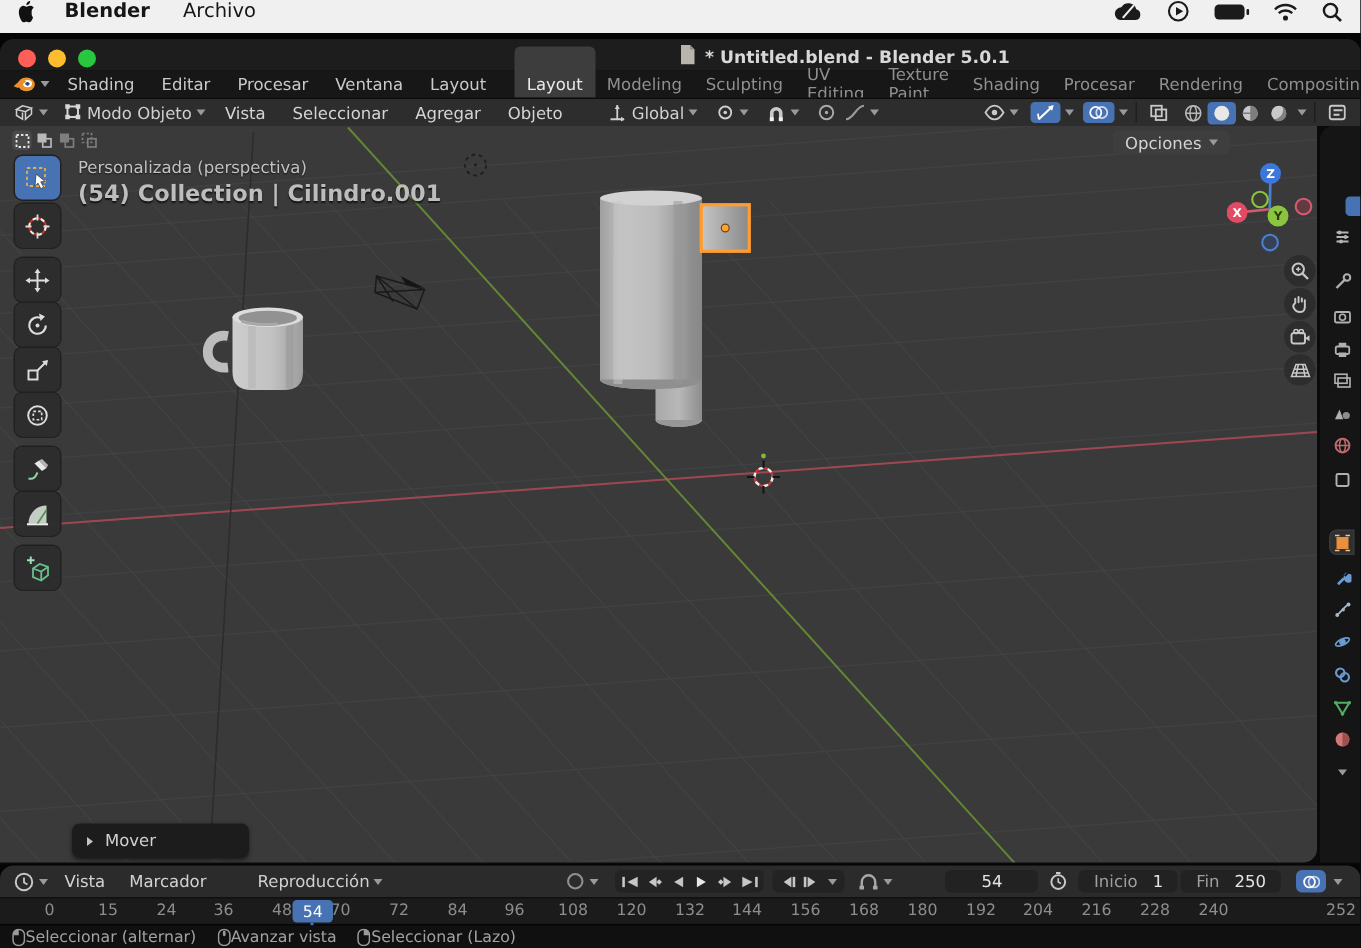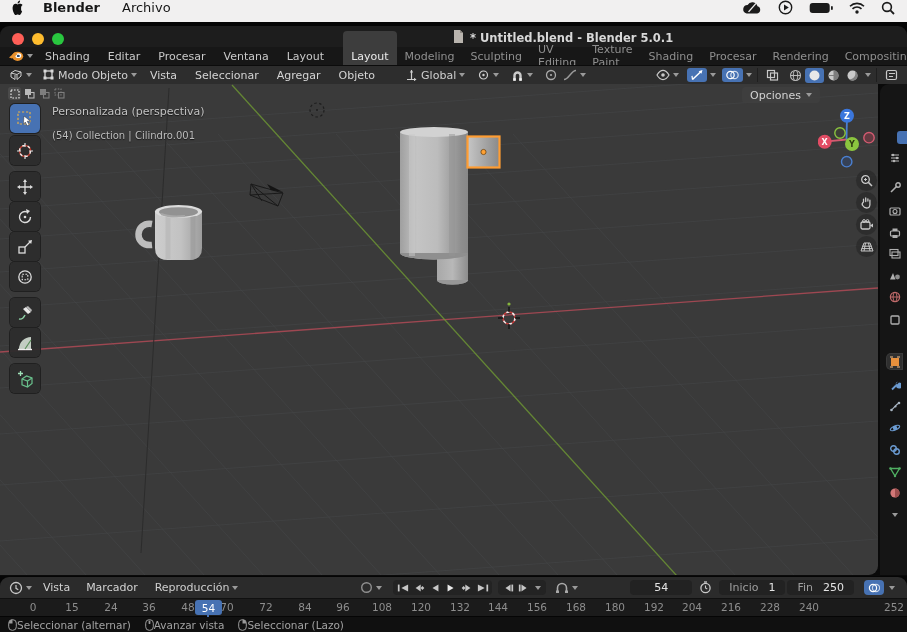--- a/index.html
+++ b/index.html
@@ -45,21 +45,21 @@
     overflow:hidden; border-radius:0 0 9px 0; }
   #scene { position:absolute; left:0; top:0; }
 
   .selmode { position:absolute; top:3px; width:13px; height:13px; border-radius:3px;
     display:flex; align-items:center; justify-content:center; }
   .toolbtn { position:absolute; left:10px; width:30px; height:29px; background:#2c2c2cee;
     border-radius:5px; display:flex; align-items:center; justify-content:center; box-shadow:0 0 0 1px #202020; }
   .toolbtn.active { background:#4772b3; }
 
   #vplabel1 { position:absolute; left:52px; top:21px; color:#c2c2c2; font-size:11px; text-shadow:0 1px 1px #000a; }
-  #vplabel2 { position:absolute; left:52px; top:46px; color:#bdbdbd; font-size:10px; text-shadow:0 1px 1px #000a; }
+  #vplabel2 { position:absolute; left:52px; top:36px; color:#bdbdbd; font-size:15px; text-shadow:0 1px 1px #000a;font-weight:bold; }
 
   #opciones { position:absolute; right:58px; top:3px; background:#3f3f3fd9; border-radius:4px;
     height:16px; display:flex; align-items:center; gap:5px; padding:0 8px; color:#d2d2d2; }
 
   #gizmo { position:absolute; left:818px; top:16px; }
   .navbtn { position:absolute; left:856px; width:21px; height:21px; border-radius:50%;
     background:rgba(38,38,38,.65); display:flex; align-items:center; justify-content:center; }
 
   #mover { position:absolute; left:48px; top:465px; width:118px; height:23px; background:#1b1b1bf0;
     border-radius:5px; display:flex; align-items:center; gap:8px; padding:0 10px; color:#d0d0d0; box-shadow:0 1px 3px #0008; }
@@ -508,20 +508,24 @@
             <circle cx="4" cy="2" r="1.4" fill="none" stroke="#c8c8c8" stroke-width="1"></circle>
             <circle cx="7.5" cy="2" r="1.4" fill="none" stroke="#c8c8c8" stroke-width="1"></circle>
           </svg>
         </div>
       <div class="navbtn" style="top:152px">
           <svg width="14" height="12" viewBox="0 0 14 12">
             <path d="M4 2h6l3 8H1zM5.5 2 4 10M8.5 2l1.5 8M2.2 5.2h9.6M1.6 7.6h10.8" fill="none" stroke="#c8c8c8" stroke-width="1"></path>
           </svg>
         </div>
 
+      <div id="mover">
+        <span class="tri-r"></span>
+        <span>Mover</span>
+      </div>
     </div>
 
     <div id="props">
       <div id="pbluebtn"></div>
       <div class="ptab" style="top:66px">
           <svg width="12" height="12" viewBox="0 0 12 12">
             <path d="M2 3h8M2 6h8M2 9h8" stroke="#b5b5b5" stroke-width="1.2"></path>
             <circle cx="4" cy="3" r="1.3" fill="#b5b5b5"></circle>
             <circle cx="8" cy="6" r="1.3" fill="#b5b5b5"></circle>
             <circle cx="5" cy="9" r="1.3" fill="#b5b5b5"></circle>
@@ -625,21 +629,21 @@
   <div id="tlheader">
     <span class="hbtn">
       <svg width="14" height="14" viewBox="0 0 14 14">
           <circle cx="7" cy="7" r="5.5" fill="none" stroke="#c9c9c9" stroke-width="1.3"></circle>
           <path d="M7 4v3.3l2.3 1.4" fill="none" stroke="#c9c9c9" stroke-width="1.2"></path>
         </svg>
       <span class="chev"></span>
     </span>
     <span class="menu">Vista</span>
     <span class="menu">Marcador</span>
-    <span class="hbtn" style="margin-left:6px">
+    <span class="hbtn" style="margin-left:23px">
       <span>Reproducción</span>
       <span class="chev"></span>
     </span>
 
     <span style="margin-left:116px"></span>
     <span class="hbtn">
       <svg width="13" height="13" viewBox="0 0 13 13">
           <circle cx="6.5" cy="6.5" r="4.8" fill="none" stroke="#8f8f8f" stroke-width="1.4"></circle>
         </svg>
       <span class="chev"></span>

